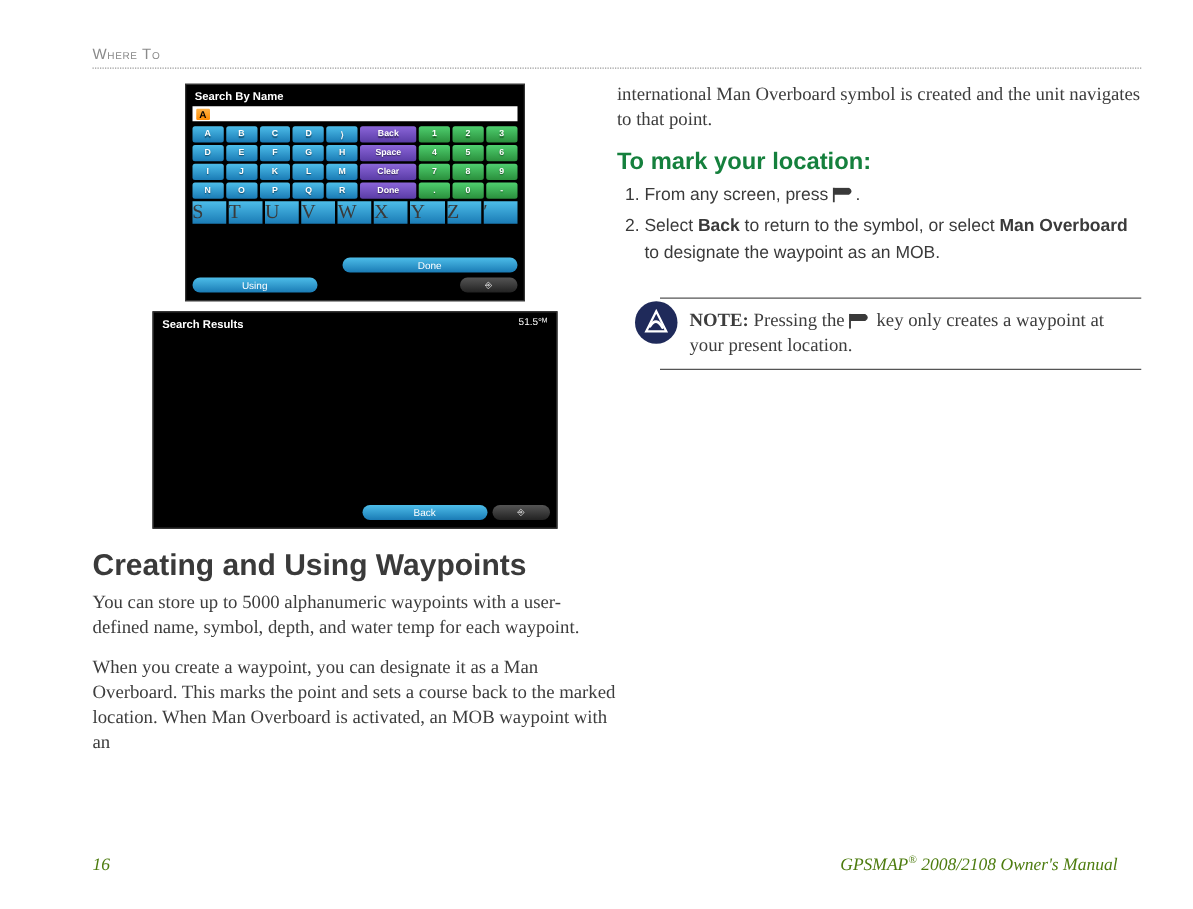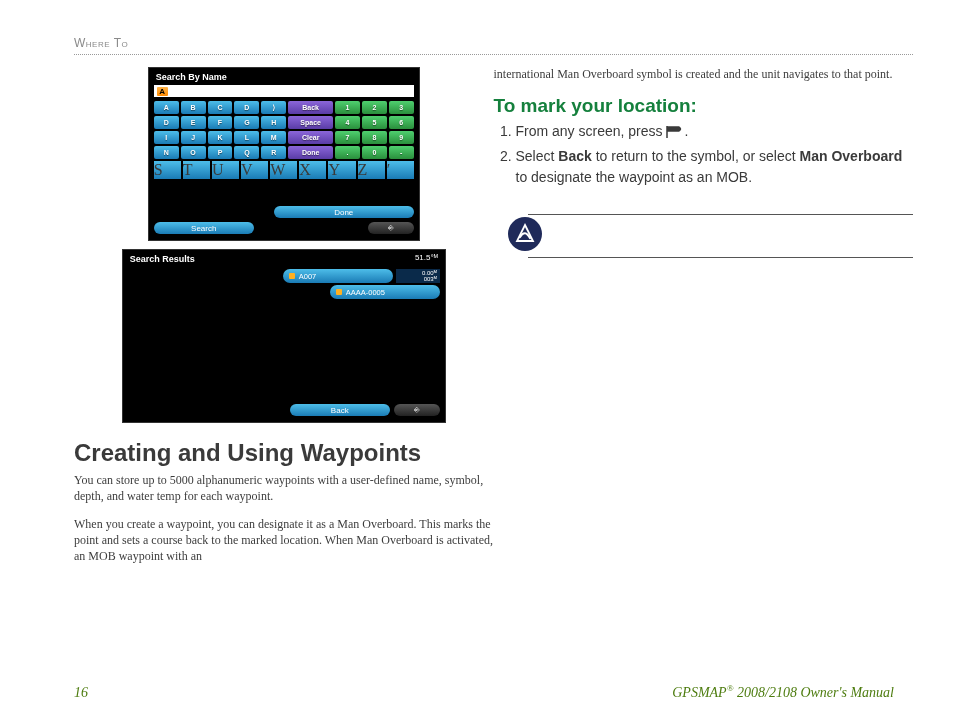--- a/index.html
+++ b/index.html
@@ -157,21 +157,21 @@
 
   
   h2.section {
     font-family: Arial, Helvetica, sans-serif;
     font-weight: bold;
     font-size: 24px;
     color: #3a3a3a;
     margin: 16px 0 6px 0;
   }
   p.body {
-    font-size: 12px;
+    font-size: 15px;
     line-height: 1.33;
     margin: 0 0 12px 0;
     color: #3d3d3d;
   }
   h3.steps-title {
     font-family: Arial, Helvetica, sans-serif;
     font-weight: bold;
     font-size: 19px;
     margin: 10px 0 4px 0;
     color: #15803d;
@@ -295,46 +295,31 @@
             <div class="key k-blue">X</div>
             <div class="key k-blue">Y</div>
             <div class="key k-blue">Z</div>
             <div class="key k-blue">′</div>
           </div>
         <div class="ss-spacer"></div>
         <div class="done-row">
           <div class="done-btn">Done</div>
         </div>
         <div class="cancel-row">
-          <div class="cancel-btn">Search</div>
+          <div class="cancel-btn">Using</div>
           <div style="flex:1"></div>
           <div class="mode-btn">⎆</div>
         </div>
       </div>
 
       <div class="screenshot ss2">
         <div class="ss2-top">
           <div class="ss-title">Search Results</div>
           <div class="heading-box">51.5°ᴹ</div>
         </div>
-        <div id="results">
-            <div class="result-row">
-              <div class="result-pill">
-                <span class="flag"></span>
-                <span>A007</span>
-              </div>
-              <div class="dist-box">0.00ᴹ<br>003ᴹ</div>
-            </div>
-            <div class="result-row">
-              <div class="result-pill">
-                <span class="flag"></span>
-                <span>AAAA-0005</span>
-              </div>
-            </div>
-          </div>
         <div class="ss2-bottom">
           <div class="back-btn">Back</div>
           <div class="mode-btn">⎆</div>
         </div>
       </div>
 
       <h2 class="section">Creating and Using Waypoints</h2>
       <p class="body">You can store up to 5000 alphanumeric waypoints with a user-defined name, symbol, depth, and water temp for each waypoint.</p>
       <p class="body">When you create a waypoint, you can designate it as a Man Overboard. This marks the point and sets a course back to the marked location. When Man Overboard is activated, an MOB waypoint with an</p>
     </div>
@@ -354,20 +339,25 @@
         </li>
       </ol>
 
       <div class="note">
         <div class="note-icon">
           <svg width="22" height="22" viewBox="0 0 22 22">
             <path d="M11 2 L19 18 L3 18 Z" fill="none" stroke="#fff" stroke-width="1.8"></path>
             <path d="M6 14 Q11 6 16 15" fill="none" stroke="#fff" stroke-width="2.2" stroke-linecap="round"></path>
           </svg>
         </div>
+        <div class="note-text">
+          <b>NOTE:</b><span> Pressing the </span><span class="inline-flag"><svg width="18" height="12" viewBox="0 0 18 12">
+                <path d="M1 0 L1 12 M1 1 L13 1 Q16 3 13 5 L1 5 Z" fill="#3a3a3a" stroke="#3a3a3a" stroke-width="1.5"></path>
+              </svg></span><span> key only creates a waypoint at your present location.</span>
+        </div>
       </div>
 
     </div>
   </div>
 </div>
 
 <div class="footer">
   <span>16</span>
   <span class="right">
     <span>GPSMAP</span><sup>®</sup><span> 2008/2108  Owner's Manual</span>

